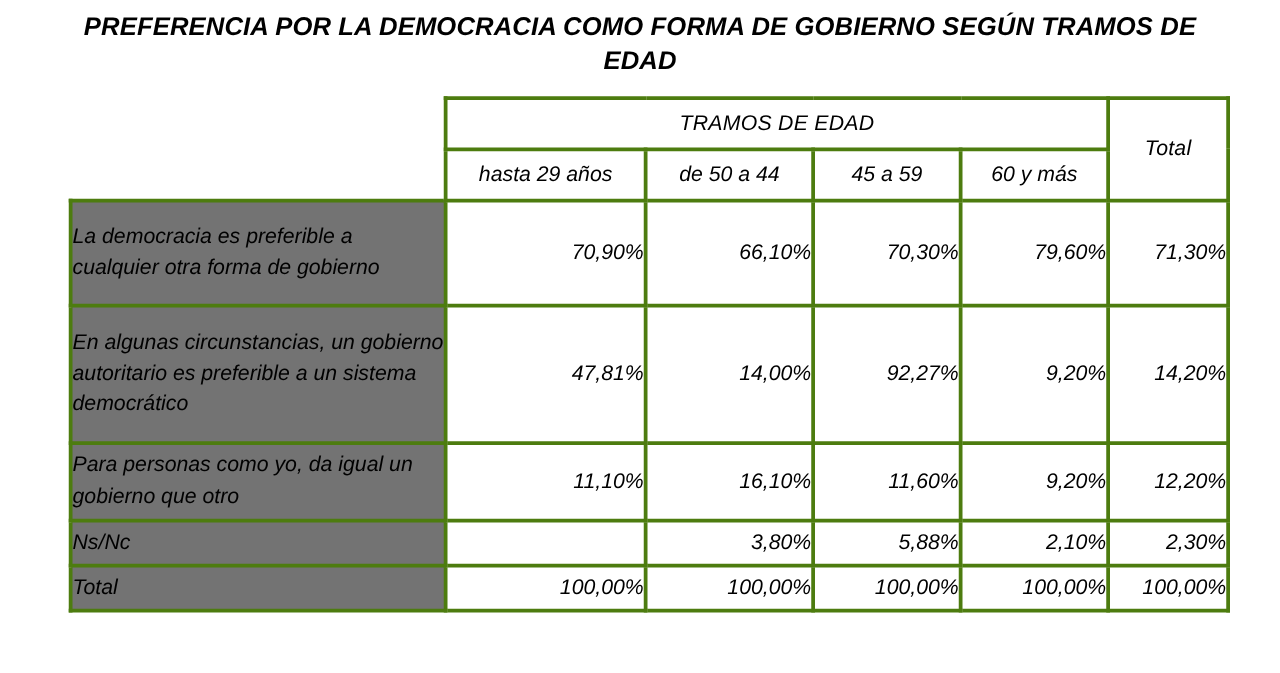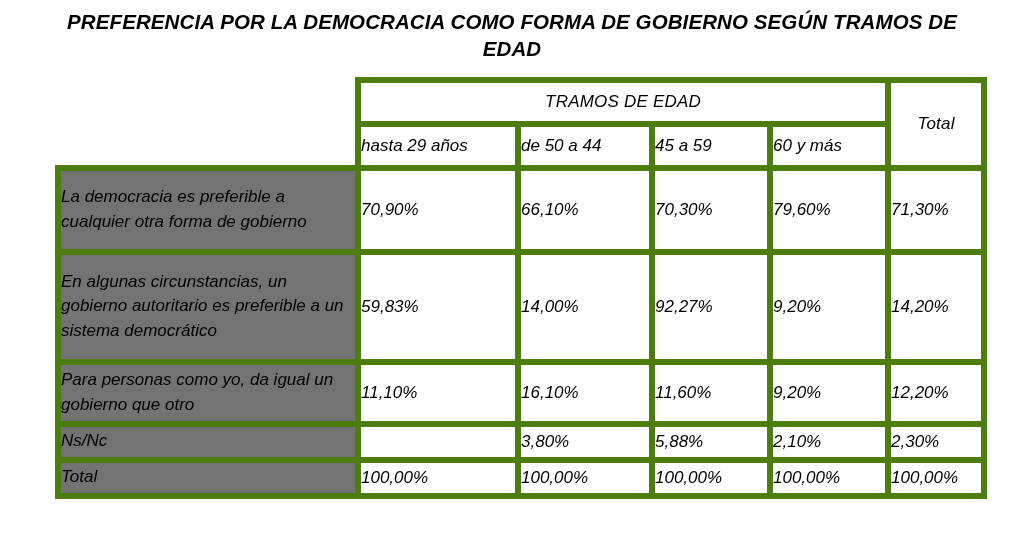--- a/index.html
+++ b/index.html
@@ -30,21 +30,21 @@
     letter-spacing: 0.1px;
     margin: 8px 6px 14px 6px;
   }
   table.data {
     border-collapse: collapse;
     width: 908px;
     table-layout: fixed;
     margin-left: 0px;
   }
   table.data td, table.data th {
-    border: 6px solid #4d7c0f;
+    border: 3px solid #4d7c0f;
     font-weight: normal;
     font-size: 17px;
     padding: 0;
     vertical-align: middle;
   }
   .noborder {
     border: none !important;
     background: #ffffff;
   }
   .hdr-group {
@@ -54,33 +54,34 @@
     height: 38px;
     letter-spacing: 0.2px;
   }
   .hdr-total {
     text-align: center;
     font-weight: bold;
     font-size: 18px;
     letter-spacing: 0.2px;
   }
   .hdr-sub {
+    text-align: center;
     font-size: 17px;
     height: 38px;
     margin-top: 39px;
   }
   .rowlabel {
     background: #737373;
     text-align: left;
     padding: 7px 10px 7px 10px;
     line-height: 1.45;
     font-size: 17px;
   }
   .val {
-    text-align: left;
+    text-align: right;
     padding: 7px 12px 7px 6px;
     font-size: 17px;
     white-space: nowrap;
   }
   .r-tall1 { height: 84px; }
   .r-tall2 { height: 110px; }
   .r-tall3 { height: 62px; }
   .r-short { height: 36px; }
   .footnote {
     font-size: 16px;
@@ -128,21 +129,21 @@
       <tr class="r-tall1">
         <td class="rowlabel">La democracia es preferible a cualquier otra forma de gobierno</td>
         <td class="val">70,90%</td>
         <td class="val">66,10%</td>
         <td class="val">70,30%</td>
         <td class="val">79,60%</td>
         <td class="val">71,30%</td>
       </tr>
       <tr class="r-tall2">
         <td class="rowlabel">En algunas circunstancias, un gobierno autoritario es preferible a un sistema democrático</td>
-        <td class="val">59,83%</td>
+        <td class="val">47,81%</td>
         <td class="val">14,00%</td>
         <td class="val">92,27%</td>
         <td class="val">9,20%</td>
         <td class="val">14,20%</td>
       </tr>
       <tr class="r-tall3">
         <td class="rowlabel">Para personas como yo, da igual un gobierno que otro</td>
         <td class="val">11,10%</td>
         <td class="val">16,10%</td>
         <td class="val">11,60%</td>

